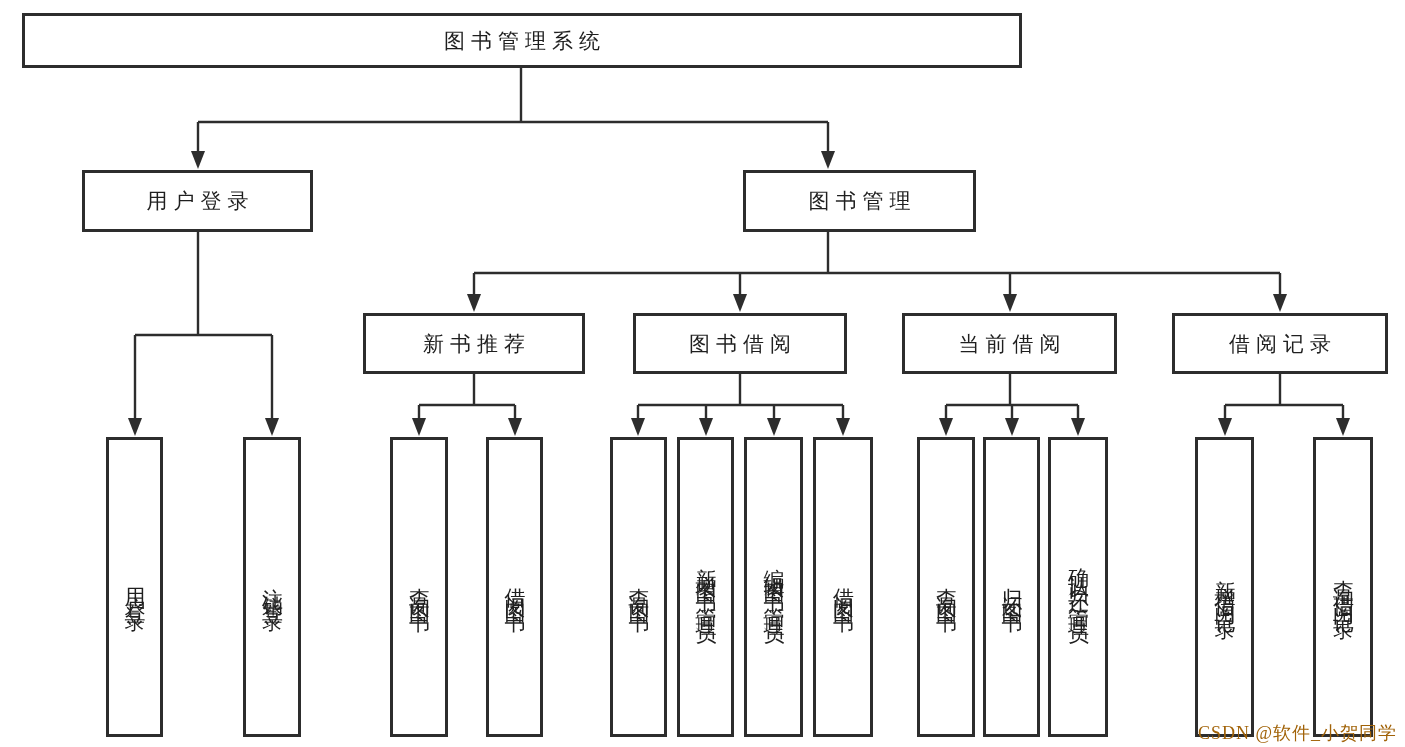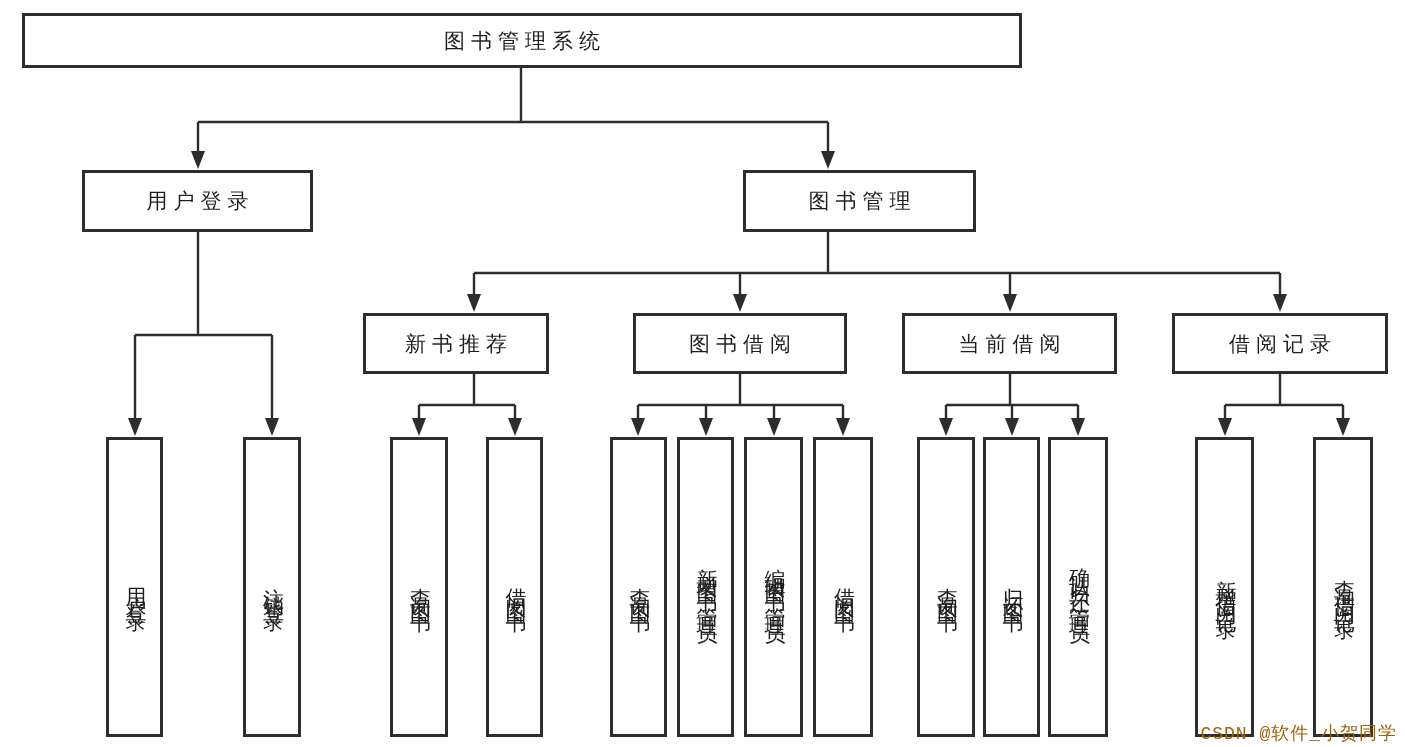--- a/index.html
+++ b/index.html
@@ -1,20 +1,20 @@
 <!DOCTYPE html>
 <html><head>
 <meta charset="utf-8">
 <style>
   html,body { margin:0; padding:0; background:#ffffff; }
   .canvas {
     position:relative;
     width:1405px; height:747px;
     background:#ffffff;
-    font-family:Liberation Mono, monospace;
+    font-family:Liberation Serif, serif;
     overflow:hidden;
   }
   .wires { position:absolute; left:0; top:0; z-index:1; }
   .box {
     position:absolute;
     background:#ffffff;
     border:3px solid #2d2d2d;
     box-sizing:border-box;
     display:flex; align-items:center; justify-content:center;
     color:#1f1f1f;
@@ -100,21 +100,21 @@
     <span class="hlabel">图书管理系统</span>
   </div>
 
   <div class="box" style="left:82px; top:170px; width:231px; height:62px;">
     <span class="hlabel">用户登录</span>
   </div>
   <div class="box" style="left:712px; top:170px; width:233px; height:62px;margin-left:31px;">
     <span class="hlabel">图书管理</span>
   </div>
 
-  <div class="box" style="left:363px; top:313px; width:186px; height:61px;">
+  <div class="box" style="left:363px; top:313px; width:222px; height:61px;">
     <span class="hlabel">新书推荐</span>
   </div>
   <div class="box" style="left:633px; top:313px; width:214px; height:61px;">
     <span class="hlabel">图书借阅</span>
   </div>
   <div class="box" style="left:902px; top:313px; width:215px; height:61px;align-items:center;">
     <span class="hlabel">当前借阅</span>
   </div>
   <div class="box" style="left:1172px; top:313px; width:216px; height:61px;">
     <span class="hlabel">借阅记录</span>

